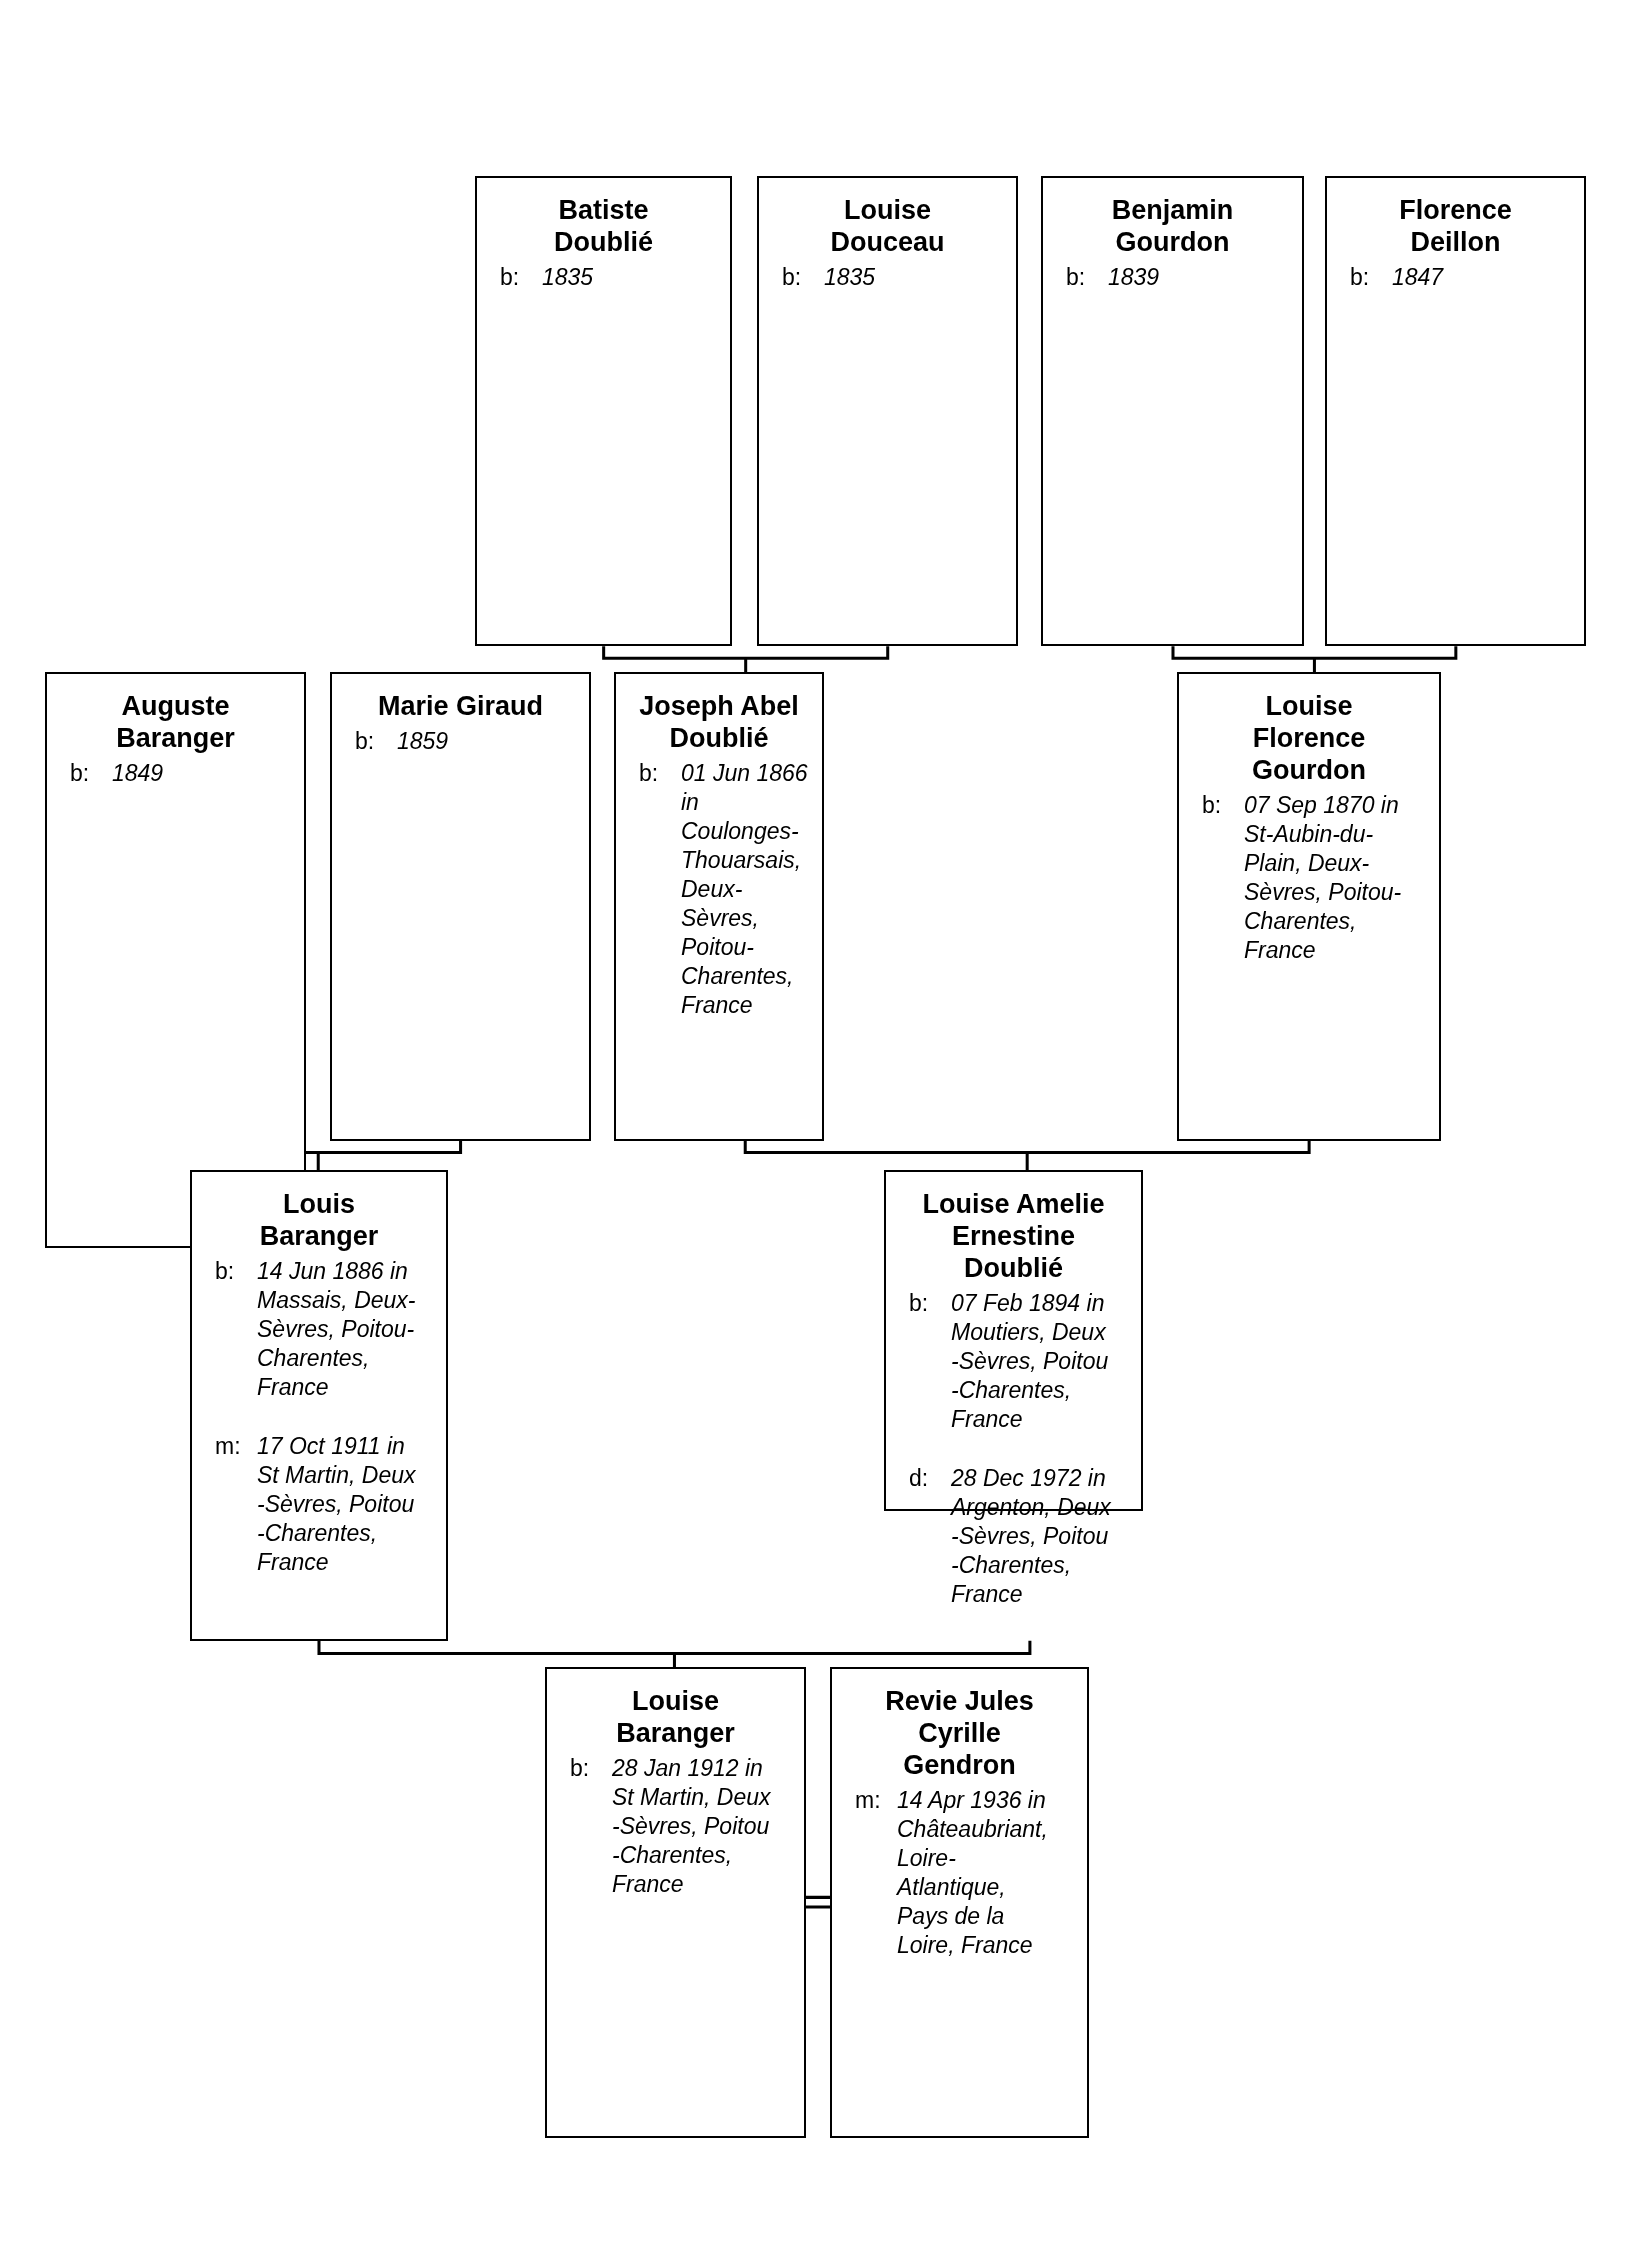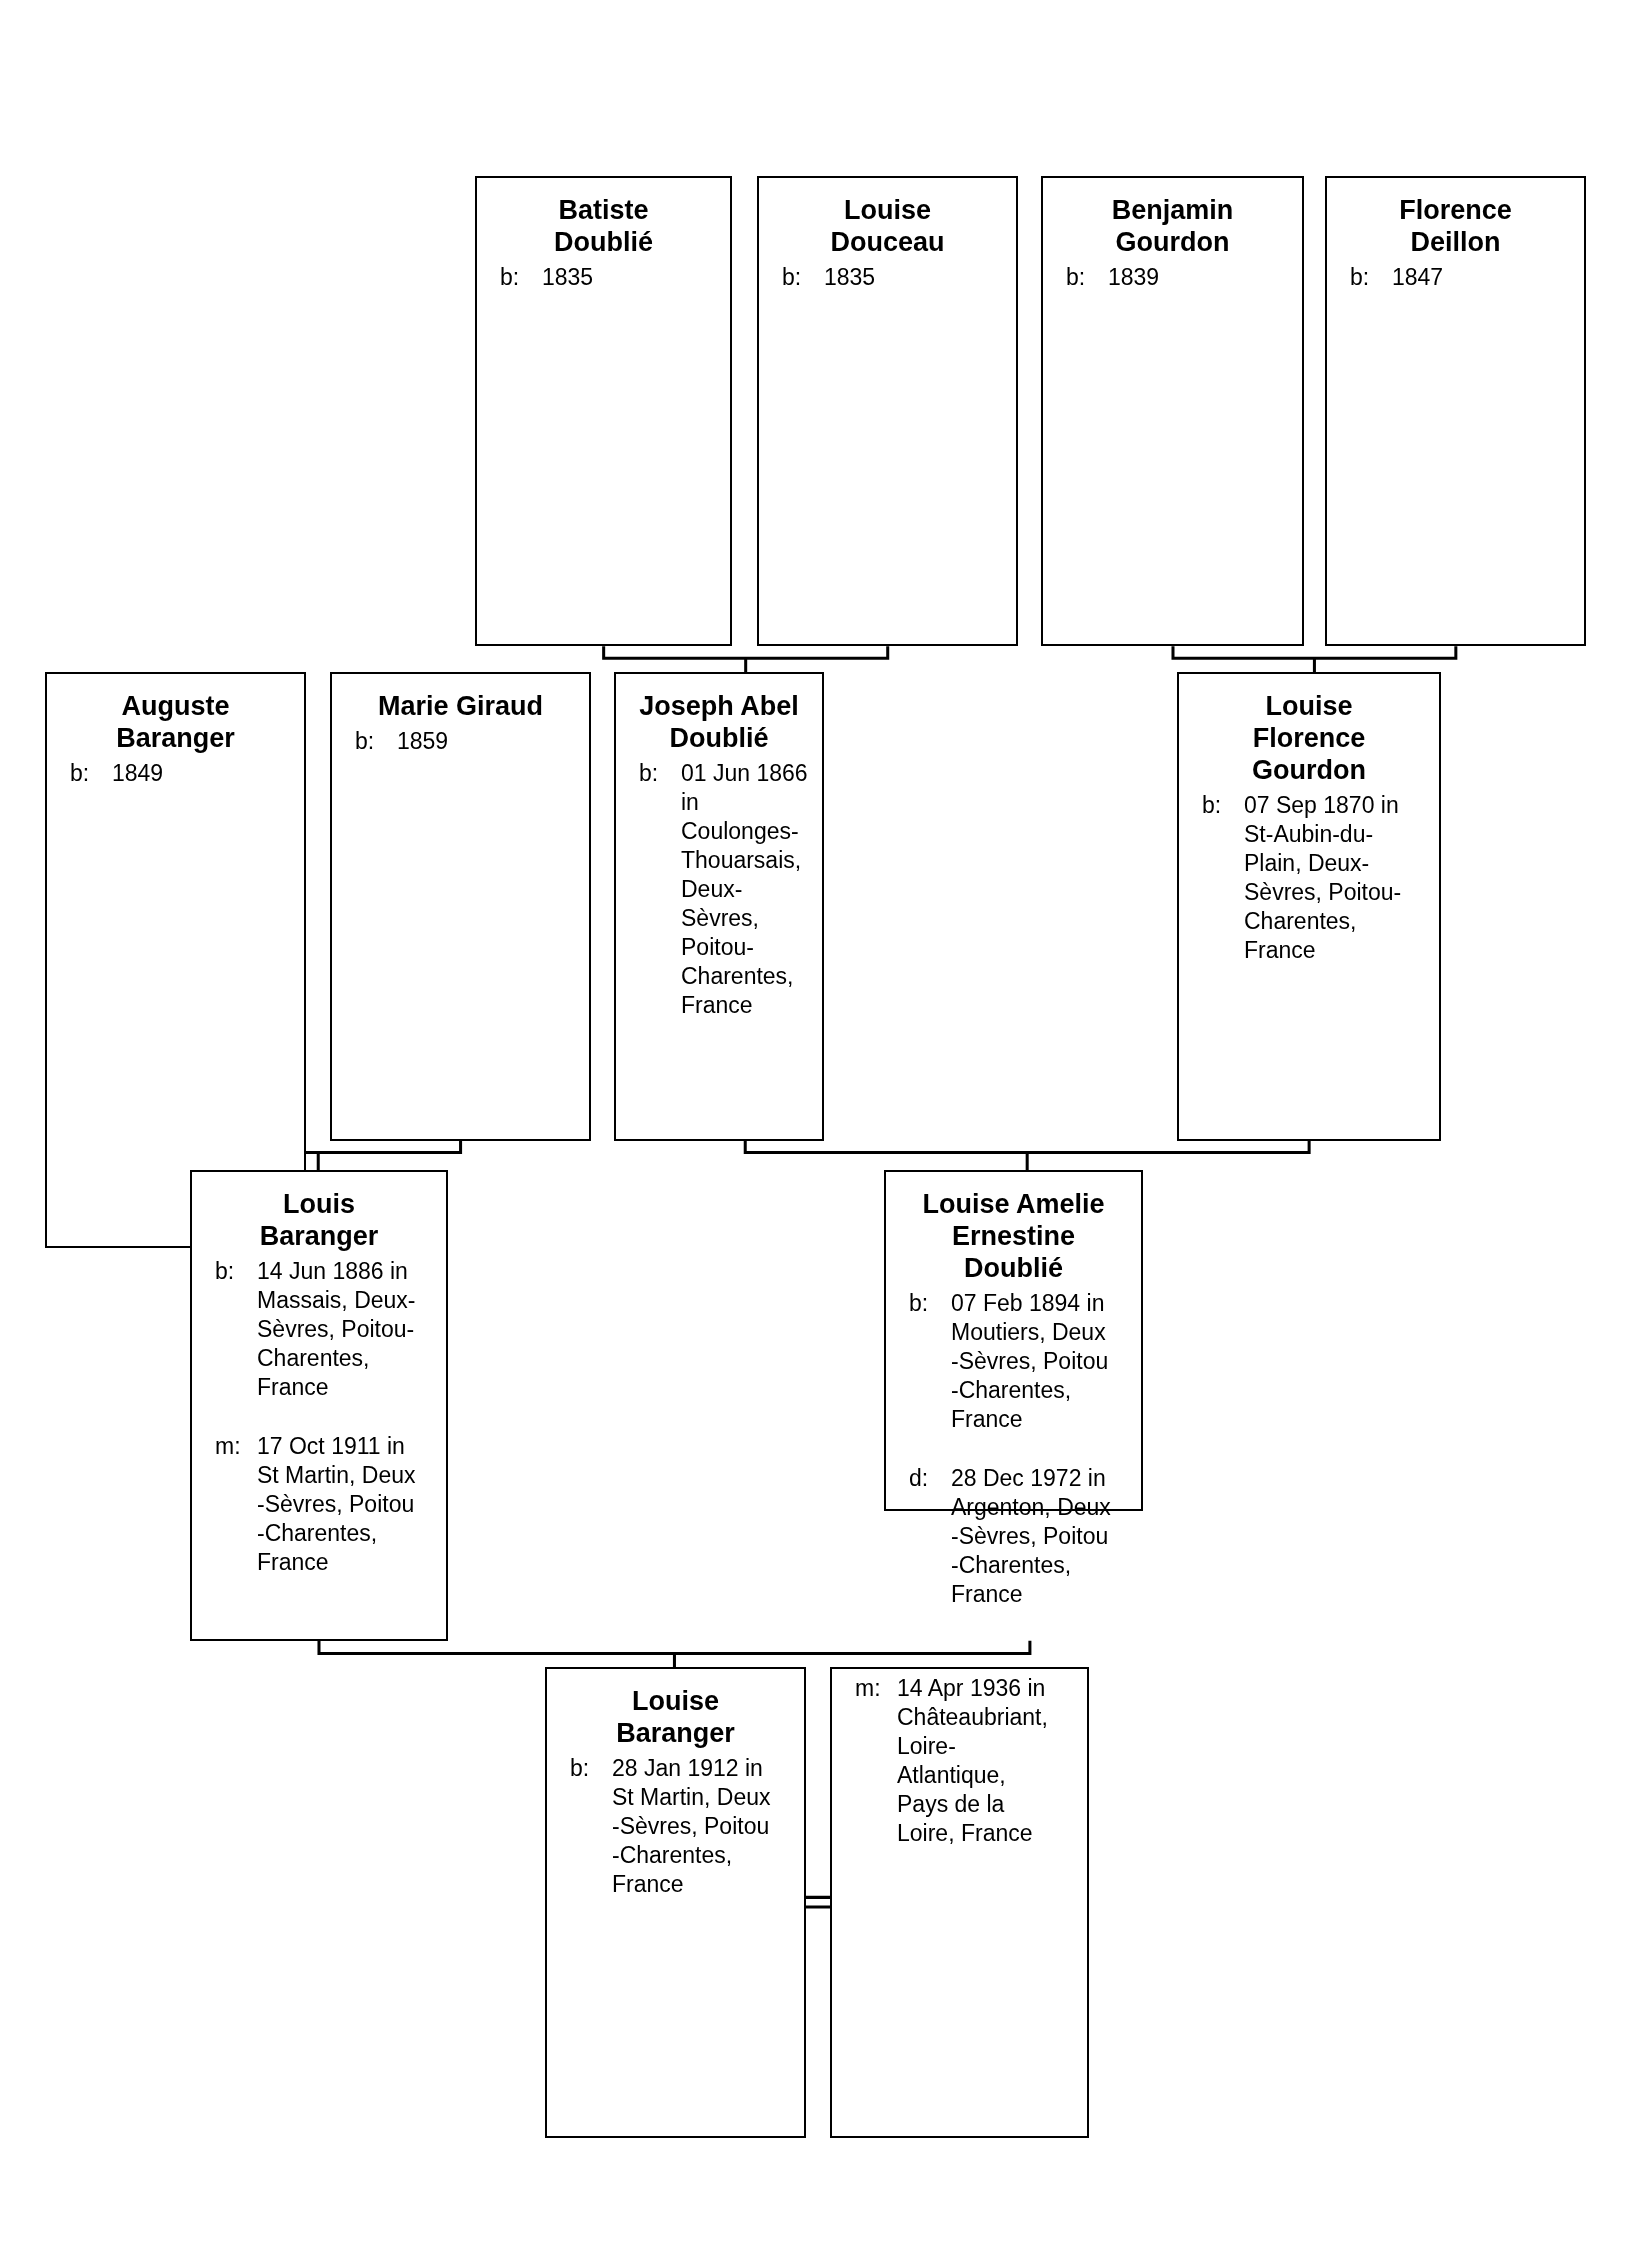--- a/index.html
+++ b/index.html
@@ -49,20 +49,21 @@
   }
   .erow.gap {
     margin-top: 30px;
   }
   .elabel {
     flex: 0 0 42px;
   }
   .etext {
     flex: 1 1 auto;
     white-space: pre-line;
+    font-style: italic;
   }
 </style>
 </head>
 <body>
 
 <div id="canvas">
 
   <svg id="connector-layer" width="1626" height="2261" viewBox="0 0 2687 3737">
     <path d="M997.5,1068 L997.5,1088 L1467,1088 L1467,1068 M1232.25,1086 L1232.25,1116" fill="none" stroke="#000000" stroke-width="5"></path>
     <path d="M1938.5,1068 L1938.5,1088 L2406,1088 L2406,1068 M2172.25,1086 L2172.25,1116" fill="none" stroke="#000000" stroke-width="5"></path>
@@ -227,20 +228,23 @@
         <span class="etext">28 Jan 1912 in
 St Martin, Deux
 -Sèvres, Poitou
 -Charentes,
 France</span>
       </div>
     </div>
   </div>
 
   <div class="pbox" style="left:830px;top:1667px;width:259px;height:471px">
+    <div class="pname">Revie Jules
+Cyrille
+Gendron</div>
     <div class="pevents">
       <div class="erow">
         <span class="elabel">m:</span>
         <span class="etext">14 Apr 1936 in
 Châteaubriant,
 Loire-
 Atlantique,
 Pays de la
 Loire, France</span>
       </div>

